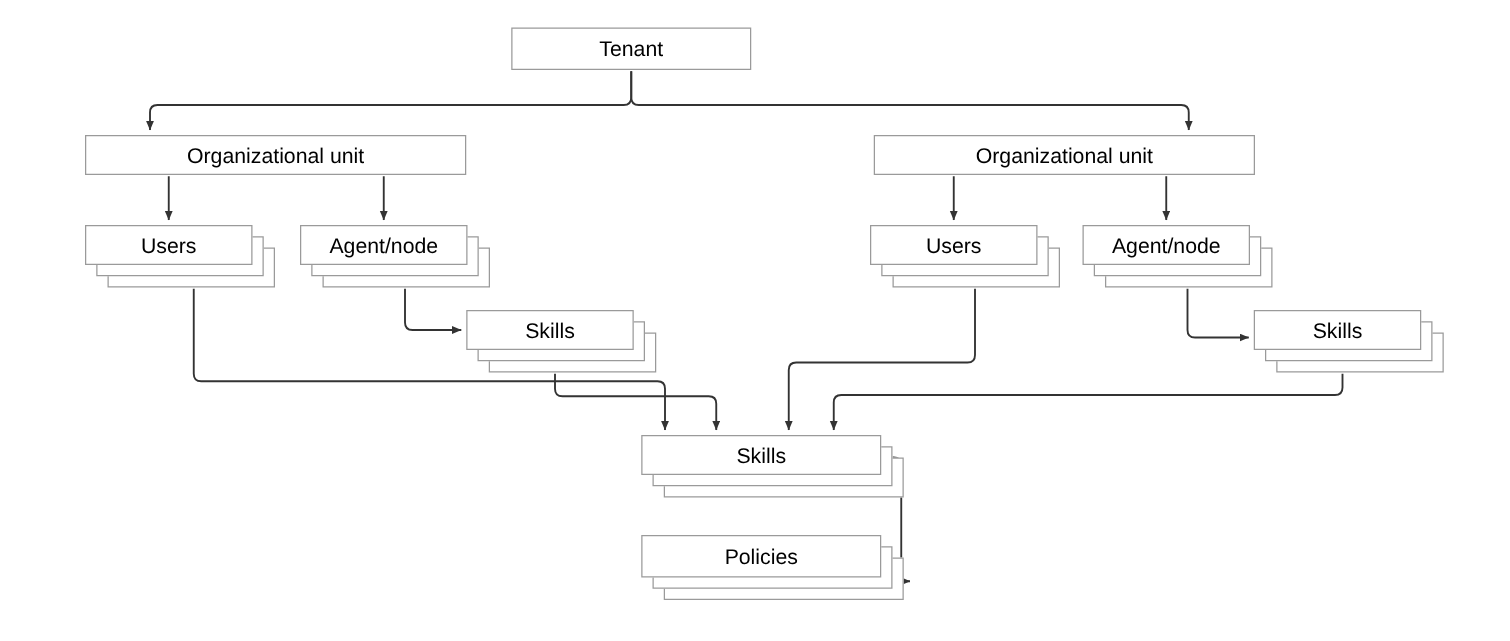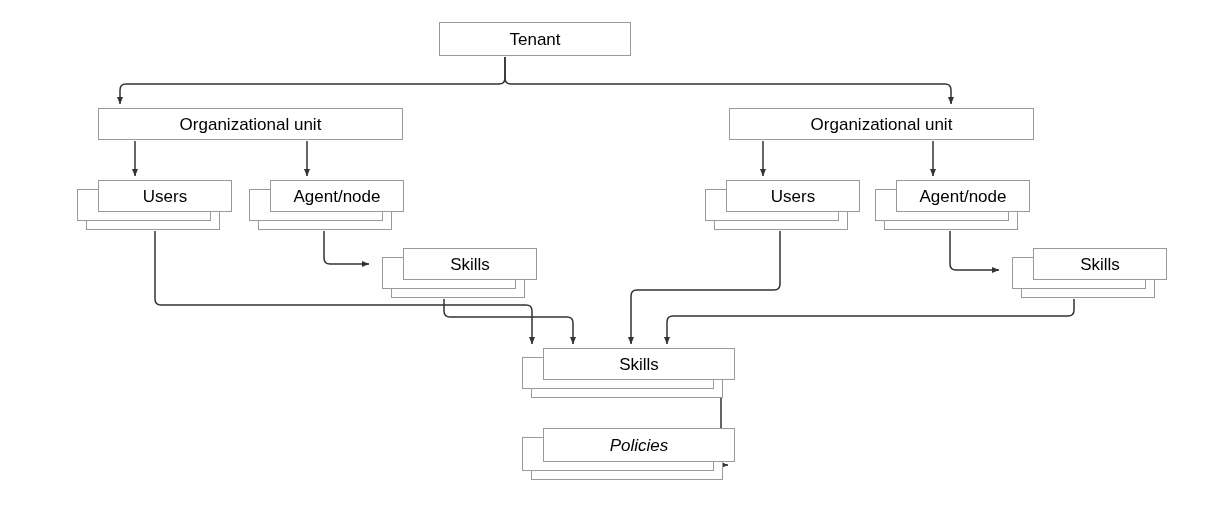--- a/index.html
+++ b/index.html
@@ -14,21 +14,20 @@
   .node{
     position:absolute;
     box-sizing:border-box;
     background:#ffffff;
     border:1.4px solid #9a9a9a;
     display:flex;align-items:center;justify-content:center;
     color:#000000;
     font-size:17px;
     line-height:1;
     white-space:nowrap;
-    margin-left:30px;
   }
   .shadowlayer{
     position:absolute;
     box-sizing:border-box;
     background:#ffffff;
     border:1.4px solid #9a9a9a;
   }
   .label{pointer-events:none;}
 </style>
 </head>
@@ -108,16 +107,16 @@
     <div class="node" style="left: 1003px; top: 248px; width: 134px; height: 32px; z-index: 20;">
       <span class="label">Skills</span>
     </div>
     <div class="shadowlayer" style="left: 531px; top: 366px; width: 192px; height: 32px; z-index: 8;"></div>
     <div class="shadowlayer" style="left: 522px; top: 357px; width: 192px; height: 32px; z-index: 9;"></div>
     <div class="node" style="left: 513px; top: 348px; width: 192px; height: 32px; z-index: 20;">
       <span class="label">Skills</span>
     </div>
     <div class="shadowlayer" style="left: 531px; top: 446px; width: 192px; height: 34px; z-index: 8;"></div>
     <div class="shadowlayer" style="left: 522px; top: 437px; width: 192px; height: 34px; z-index: 9;"></div>
-    <div class="node" style="left: 513px; top: 428px; width: 192px; height: 34px; z-index: 20; font-style: italic;">
+    <div class="node" style="left: 513px; top: 428px; width: 192px; height: 34px; z-index: 20;">
       <span class="label">Policies</span>
     </div>
   </div>
 
 </body></html>

